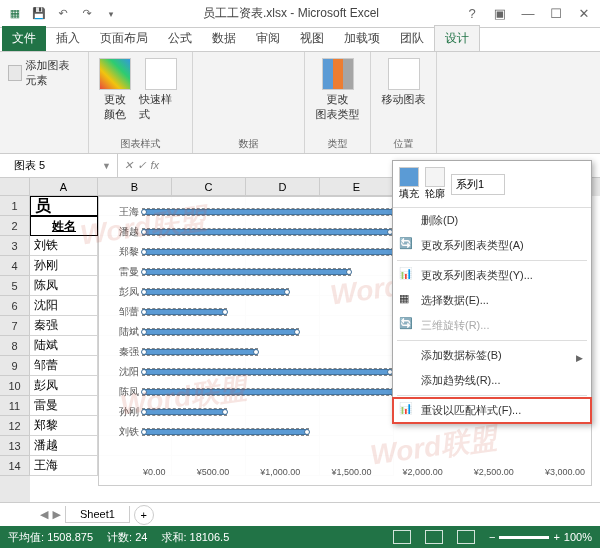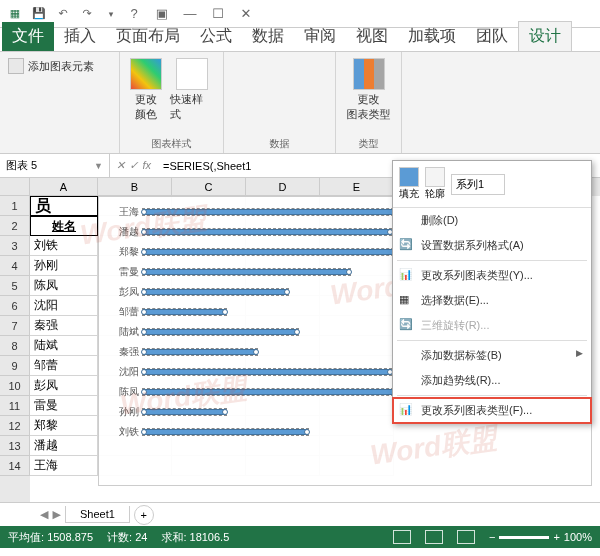--- a/index.html
+++ b/index.html
@@ -6,33 +6,33 @@
 body { background: #fff; width: 600px; height: 556px; overflow: hidden; font-size: 11px; position: relative; }
 
 .titlebar { background: #fff; height: 28px; display: flex; align-items: center; border-bottom: 1px solid #ccc; padding: 0 4px; }
 .titlebar .qat { display: flex; gap: 2px; align-items: center; }
 .titlebar .qat-btn { width: 22px; height: 22px; display: flex; align-items: center; justify-content: center; color: #666; }
 .titlebar .title { flex: 1; text-align: center; color: #444; font-size: 12px; }
 .titlebar .winctrl { display: flex; gap: 4px; }
 .titlebar .winctrl span { width: 24px; text-align: center; color: #666; font-size: 13px; }
 
 .menutabs { height: 24px; background: #fff; display: flex; align-items: flex-end; padding-left: 2px; border-bottom: 1px solid #ccc; }
-.menutabs .tab { padding: 4px 10px; font-size: 16px; color: #444; cursor: pointer; }
+.menutabs .tab { padding: 4px 10px; font-size: 12px; color: #444; cursor: pointer; }
 .menutabs .tab.file { background: #217346; color: #fff; }
 .menutabs .tab.active { background: #f3f3f3; border: 1px solid #ccc; border-bottom: none; color: #217346; }
 
 .ribbon { height: 102px; background: #f3f3f3; display: flex; border-bottom: 1px solid #ccc; }
 .ribbon .group { border-right: 1px solid #d4d4d4; padding: 4px 6px; display: flex; flex-direction: column; position: relative; }
 .ribbon .group .glabel { position: absolute; bottom: 2px; left: 0; right: 0; text-align: center; font-size: 10px; color: #666; }
 .rbtn { display: flex; flex-direction: column; align-items: center; justify-content: flex-start; padding: 2px 4px; font-size: 11px; color: #333; gap: 2px; }
 .rbtn .ricon { width: 32px; height: 32px; background: #fff; border: 1px solid #ccc; display: flex; align-items: center; justify-content: center; }
 .rbtn-small { display: flex; align-items: center; gap: 4px; font-size: 11px; color: #333; padding: 2px; }
 .rbtn-small .ricon-s { width: 16px; height: 16px; background: #e8e8e8; border: 1px solid #bbb; }
 
-.fbar { height: 24px; display: flex; align-items: center; border-bottom: 1px solid #ccc; }
+.fbar { height: 24px; display: flex; align-items: center; border-bottom: 1px solid #ccc; padding-left: 8px; }
 .fbar .namebox { width: 110px; border-right: 1px solid #ccc; padding: 0 6px; display: flex; align-items: center; height: 100%; }
 .fbar .namebox span.dd { margin-left: auto; color: #888; font-size: 9px; }
 .fbar .fxsym { padding: 0 6px; display: flex; gap: 4px; color: #888; font-style: italic; }
 .fbar .formula { flex: 1; padding: 0 6px; }
 
 .gridwrap { display: flex; height: 324px; position: relative; }
 .rowhdrs { width: 30px; background: #e8e8e8; }
 .rowhdrs .rh { height: 20px; border-bottom: 1px solid #ccc; border-right: 1px solid #ccc; display: flex; align-items: center; justify-content: center; font-size: 11px; color: #333; }
 .rowhdrs .rh:first-child { height: 18px; background: #e8e8e8; }
 .cols { flex: 1; }
@@ -50,21 +50,21 @@
 .bar { height: 6px; background: #5b9bd5; border: 1px solid #41719c; position: absolute; }
 .bar.sel { outline: 1px dashed #888; }
 .bar .hndl { width: 6px; height: 6px; background: #fff; border: 1px solid #41719c; border-radius: 50%; position: absolute; top: -1px; }
 .chart-xaxis { position: absolute; left: 44px; right: 6px; bottom: 2px; height: 16px; display: flex; justify-content: space-between; font-size: 9px; color: #555; }
 
 .ctx { position: absolute; right: 8px; top: 160px; width: 200px; background: #fff; border: 1px solid #aaa; box-shadow: 2px 2px 6px rgba(0,0,0,0.3); z-index: 20; }
 .ctx .mini { padding: 6px; display: flex; gap: 6px; align-items: center; border-bottom: 1px solid #ddd; flex-wrap: wrap; }
 .ctx .mini .mbtn { display: flex; flex-direction: column; align-items: center; font-size: 10px; }
 .ctx .mini .mbtn .mic { width: 20px; height: 20px; border: 1px solid #ccc; background: #f4f4f4; }
 .ctx .mini .msel { border: 1px solid #ccc; padding: 2px 20px 2px 4px; font-size: 11px; }
-.ctx .mitem { padding: 5px 8px 5px 28px; font-size: 11px; color: #333; position: relative; display: flex; align-items: flex-start; }
+.ctx .mitem { padding: 5px 8px 5px 28px; font-size: 11px; color: #333; position: relative; display: flex; align-items: flex-end; }
 .ctx .mitem.dis { color: #aaa; }
 .ctx .mitem .micon { position: absolute; left: 6px; width: 16px; height: 16px; }
 .ctx .mitem .arrow { margin-left: auto; font-size: 9px; color: #666; }
 .ctx .sep { height: 1px; background: #ddd; margin: 2px 4px; }
 .ctx .hl { outline: 2px solid #e74c3c; outline-offset: -1px; }
 
 .sheettabs { height: 24px; background: #fff; border-top: 1px solid #ccc; display: flex; align-items: center; padding-left: 40px; gap: 4px; }
 .sheettabs .stab { padding: 2px 14px; border: 1px solid #ccc; border-top: none; background: #fff; font-size: 11px; }
 .sheettabs .splus { width: 20px; height: 20px; border: 1px solid #ccc; border-radius: 50%; display: flex; align-items: center; justify-content: center; }
 
@@ -79,20 +79,21 @@
 <body>
 
 <div class="titlebar">
   <div class="qat">
     <span class="qat-btn" style="color:#217346">▦</span>
     <span class="qat-btn">💾</span>
     <span class="qat-btn">↶</span>
     <span class="qat-btn">↷</span>
     <span class="qat-btn" style="font-size:9px">▾</span>
   </div>
+  <div class="title">员工工资表.xlsx - Microsoft Excel</div>
   <div class="winctrl">
     <span>?</span>
     <span>▣</span>
     <span>—</span>
     <span>☐</span>
     <span>✕</span>
   </div>
 </div>
 
 <div class="menutabs">
@@ -102,21 +103,21 @@
   <div class="tab">公式</div>
   <div class="tab">数据</div>
   <div class="tab">审阅</div>
   <div class="tab">视图</div>
   <div class="tab">加载项</div>
   <div class="tab">团队</div>
   <div class="tab active">设计</div>
 </div>
 
 <div class="ribbon">
-  <div class="group" style="width:120px">
+  <div class="group" style="width:89px">
     <div class="rbtn-small">
         <span class="ricon-s"></span>
         <span>添加图表元素</span>
       </div>
   </div>
   <div class="group" style="width:104px;flex-direction:row;align-items:flex-start">
     <div class="rbtn">
         <div class="ricon" style="background:linear-gradient(45deg,#e74c3c,#f1c40f,#2ecc71,#3498db)"></div>
         <span style="white-space:pre;text-align:center">更改
 颜色</span>
@@ -131,33 +132,39 @@
     <div class="glabel">数据</div>
   </div>
   <div class="group" style="width:66px">
     <div class="rbtn">
         <div class="ricon" style="background:linear-gradient(90deg,#5b9bd5 33%,#ed7d31 33% 66%,#a5a5a5 66%)"></div>
         <span style="white-space:pre;text-align:center">更改
 图表类型</span>
       </div>
     <div class="glabel">类型</div>
   </div>
+  <div class="group" style="width:66px">
+    <div class="rbtn">
+        <div class="ricon"></div>
+        <span>移动图表</span>
+      </div>
+    <div class="glabel">位置</div>
+  </div>
 </div>
 
 <div class="fbar">
   <div class="namebox">
     <span>图表 5</span>
     <span class="dd">▼</span>
   </div>
   <div class="fxsym">
     <span>✕</span>
     <span>✓</span>
     <span>fx</span>
   </div>
-  <div class="formula">=SERIES(,Sheet1</div>
 </div>
 
 <div class="gridwrap">
   <div class="rowhdrs">
     <div class="rh"></div>
   <div class="rh">1</div>
       <div class="rh">2</div>
       <div class="rh">3</div>
       <div class="rh">4</div>
       <div class="rh">5</div>
@@ -337,20 +344,29 @@
         <div class="bar sel" style="top: 204px; left: 0px; width: 82.6667px;">
           <div class="hndl" style="left: -3px;"></div>
           <div class="hndl" style="right: -3px;"></div>
         </div>
         <div class="bar-label" style="left: -44px; top: 220px; position: absolute;">刘铁</div>
         <div class="bar sel" style="top: 224px; left: 0px; width: 165.333px;">
           <div class="hndl" style="left: -3px;"></div>
           <div class="hndl" style="right: -3px;"></div>
         </div>
       </div>
+    <div class="chart-xaxis">
+        <span>¥0.00</span>
+        <span>¥500.00</span>
+        <span>¥1,000.00</span>
+        <span>¥1,500.00</span>
+        <span>¥2,000.00</span>
+        <span>¥2,500.00</span>
+        <span>¥3,000.00</span>
+      </div>
   </div>
 
   <div class="watermark" style="left:80px;top:30px">Word联盟</div>
   <div class="watermark" style="left:330px;top:90px">Word联盟</div>
   <div class="watermark" style="left:120px;top:200px">Word联盟</div>
   <div class="watermark" style="left:370px;top:250px">Word联盟</div>
 </div>
 
 <div class="ctx">
   <div class="mini">
@@ -362,21 +378,21 @@
         <div class="mic"></div>
         <span>轮廓</span>
       </div>
     <div class="msel">系列1</div>
   </div>
   <div class="mitem">
       <span>删除(D)</span>
     </div>
   <div class="mitem">
       <span class="micon">🔄</span>
-      <span>设置数据系列格式(A)</span>
+      <span>更改系列图表类型(A)</span>
     </div>
   <div class="sep"></div>
   <div class="mitem">
       <span class="micon">📊</span>
       <span>更改系列图表类型(Y)...</span>
     </div>
   <div class="mitem">
       <span class="micon">▦</span>
       <span>选择数据(E)...</span>
     </div>
@@ -388,21 +404,21 @@
   <div class="mitem">
       <span>添加数据标签(B)</span>
       <span class="arrow">▶</span>
     </div>
   <div class="mitem">
       <span>添加趋势线(R)...</span>
     </div>
   <div class="sep"></div>
   <div class="mitem hl">
       <span class="micon">📊</span>
-      <span>更改系列图表类型(F)...</span>
+      <span>重设以匹配样式(F)...</span>
     </div>
 </div>
 
 <div class="sheettabs">
   <span style="color:#888">◀</span>
   <span style="color:#888">▶</span>
   <div class="stab">Sheet1</div>
   <div class="splus">+</div>
 </div>
 

